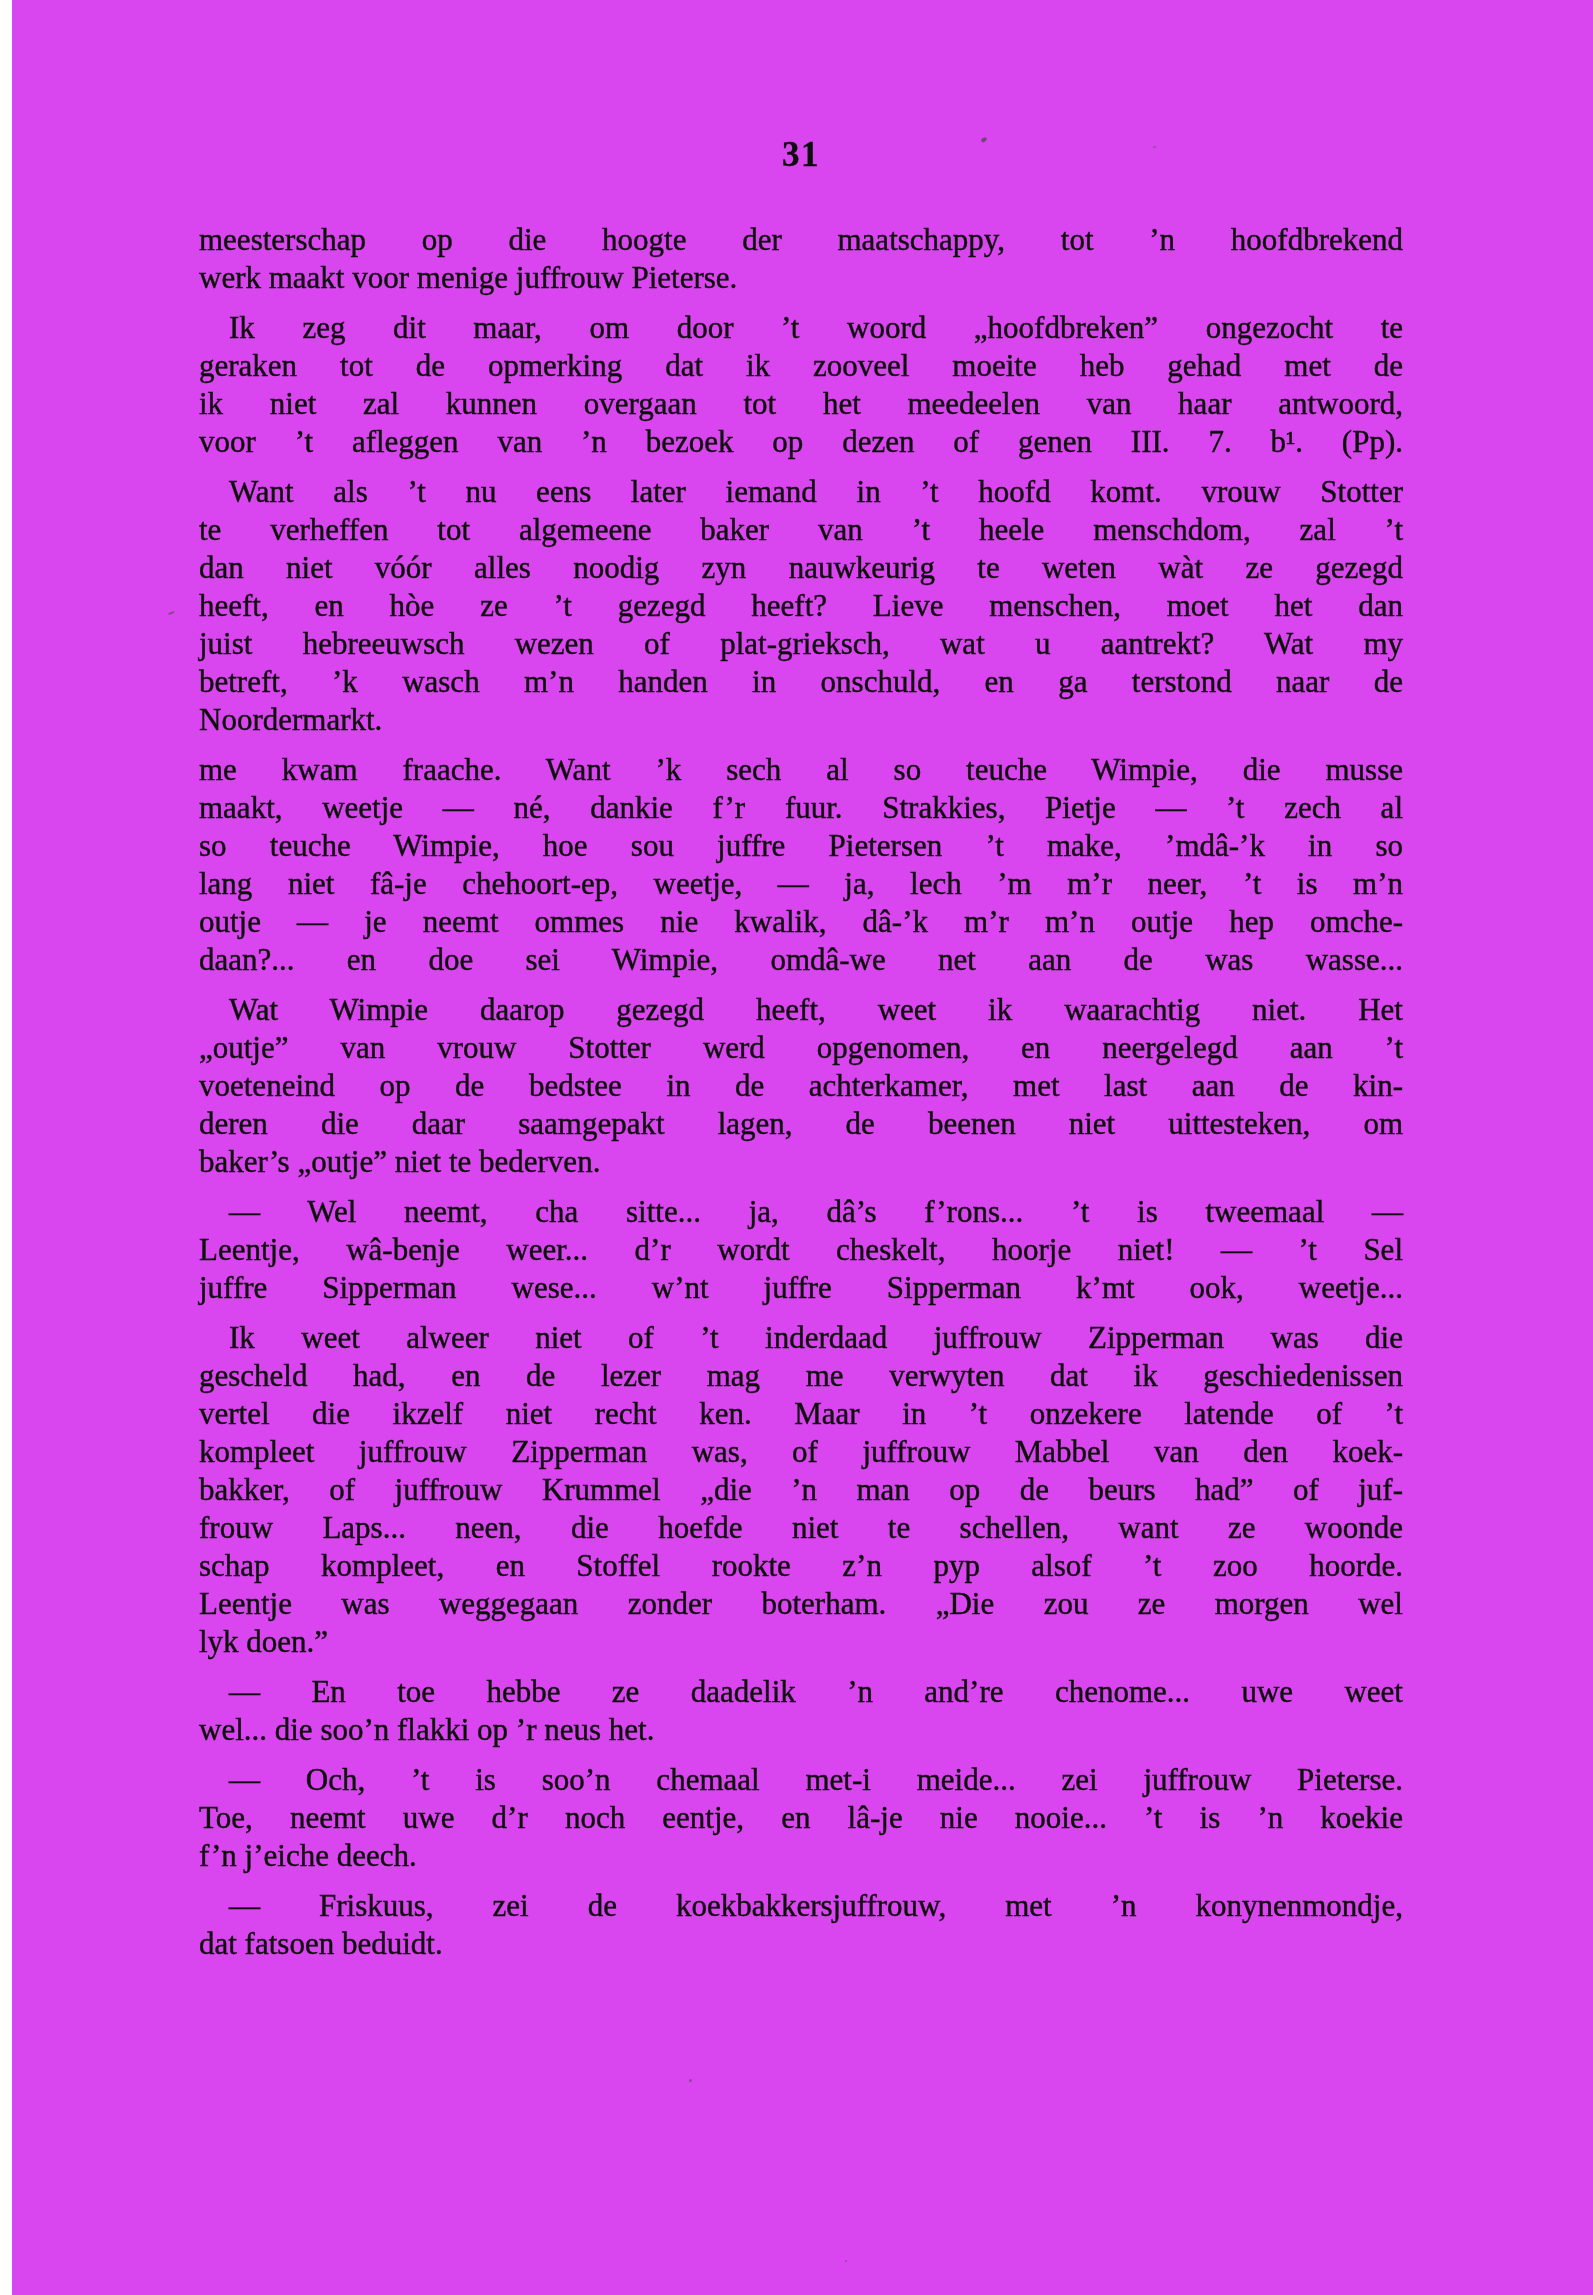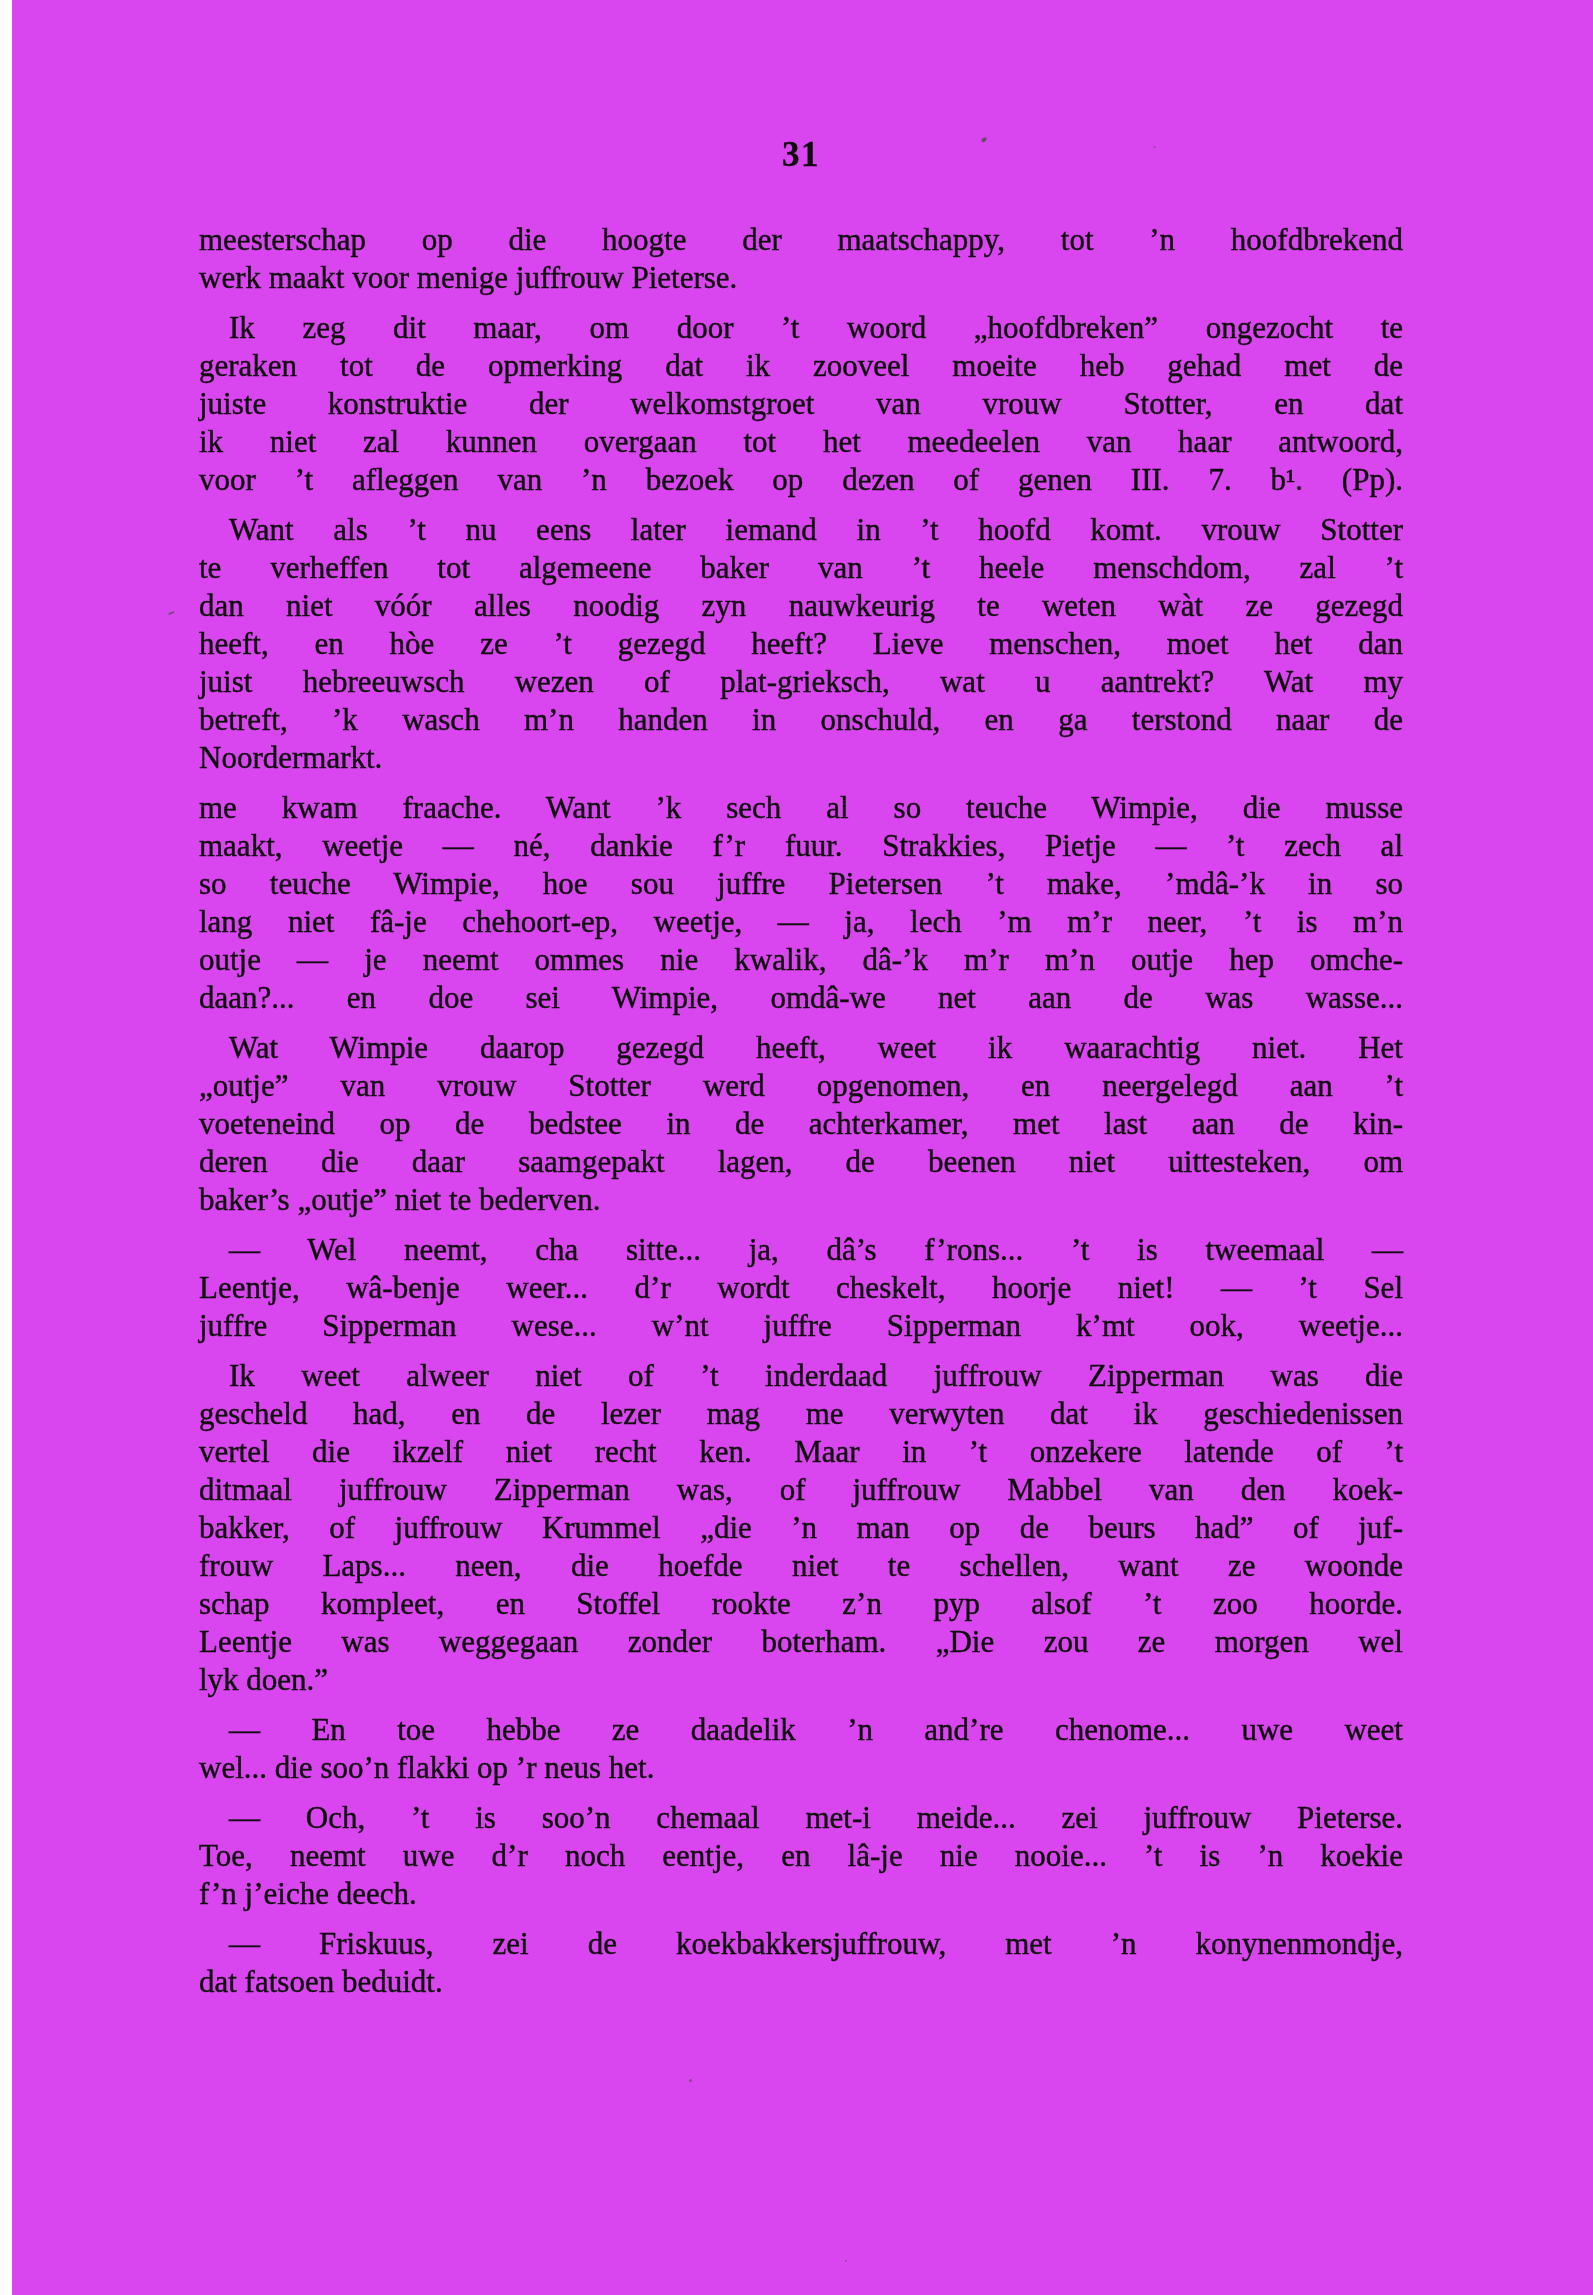--- a/index.html
+++ b/index.html
@@ -72,21 +72,20 @@
 <div class="scanned-page">
   <div class="page-number">31</div>
   <div class="text-block">
       <div class="paragraph">
         <div class="line">meesterschap op die hoogte der maatschappy, tot ’n hoofdbrekend</div>
         <div class="line par-end">werk maakt voor menige juffrouw Pieterse.</div>
       </div>
       <div class="paragraph">
         <div class="line first-indent">Ik zeg dit maar, om door ’t woord „hoofdbreken” ongezocht te</div>
         <div class="line">geraken tot de opmerking dat ik zooveel moeite heb gehad met de</div>
-        <div class="line">juiste konstruktie der welkomstgroet van vrouw Stotter, en dat</div>
         <div class="line">ik niet zal kunnen overgaan tot het meedeelen van haar antwoord,</div>
         <div class="line">voor ’t afleggen van ’n bezoek op dezen of genen III. 7. b¹. (Pp).</div>
       </div>
       <div class="paragraph">
         <div class="line first-indent">Want als ’t nu eens later iemand in ’t hoofd komt. vrouw Stotter</div>
         <div class="line">te verheffen tot algemeene baker van ’t heele menschdom, zal ’t</div>
         <div class="line">dan niet vóór alles noodig zyn nauwkeurig te weten wàt ze gezegd</div>
         <div class="line">heeft, en hòe ze ’t gezegd heeft? Lieve menschen, moet het dan</div>
         <div class="line">juist hebreeuwsch wezen of plat-grieksch, wat u aantrekt? Wat my</div>
         <div class="line">betreft, ’k wasch m’n handen in onschuld, en ga terstond naar de</div>
@@ -109,21 +108,21 @@
       </div>
       <div class="paragraph">
         <div class="line first-indent">— Wel neemt, cha sitte... ja, dâ’s f’rons... ’t is tweemaal —</div>
         <div class="line">Leentje, wâ-benje weer... d’r wordt cheskelt, hoorje niet! — ’t Sel</div>
         <div class="line">juffre Sipperman wese... w’nt juffre Sipperman k’mt ook, weetje...</div>
       </div>
       <div class="paragraph">
         <div class="line first-indent">Ik weet alweer niet of ’t inderdaad juffrouw Zipperman was die</div>
         <div class="line">gescheld had, en de lezer mag me verwyten dat ik geschiedenissen</div>
         <div class="line">vertel die ikzelf niet recht ken. Maar in ’t onzekere latende of ’t</div>
-        <div class="line">ditmaal juffrouw Zipperman was, of juffrouw Mabbel van den koek-</div>
+        <div class="line">kompleet juffrouw Zipperman was, of juffrouw Mabbel van den koek-</div>
         <div class="line">bakker, of juffrouw Krummel „die ’n man op de beurs had” of juf-</div>
         <div class="line">frouw Laps... neen, die hoefde niet te schellen, want ze woonde</div>
         <div class="line">schap kompleet, en Stoffel rookte z’n pyp alsof ’t zoo hoorde.</div>
         <div class="line">Leentje was weggegaan zonder boterham. „Die zou ze morgen wel</div>
         <div class="line par-end">lyk doen.”</div>
       </div>
       <div class="paragraph">
         <div class="line first-indent">— En toe hebbe ze daadelik ’n and’re chenome... uwe weet</div>
         <div class="line par-end">wel... die soo’n flakki op ’r neus het.</div>
       </div>

